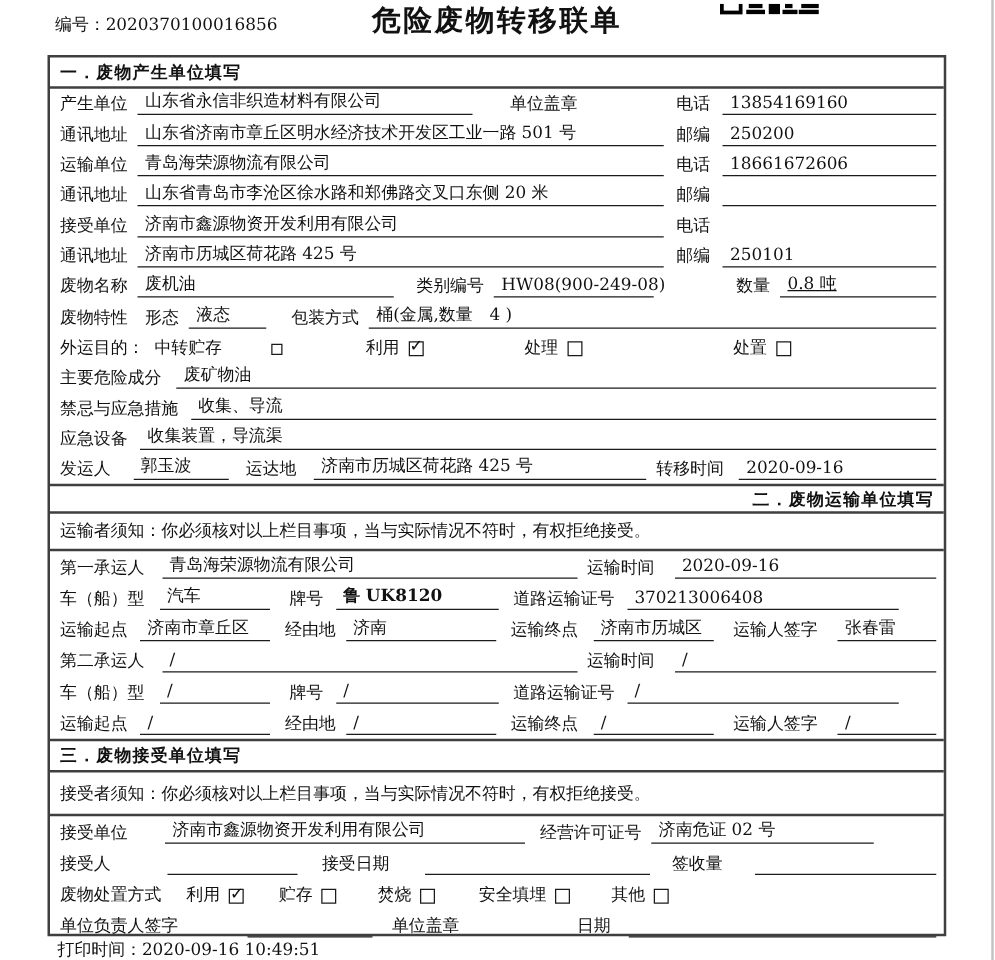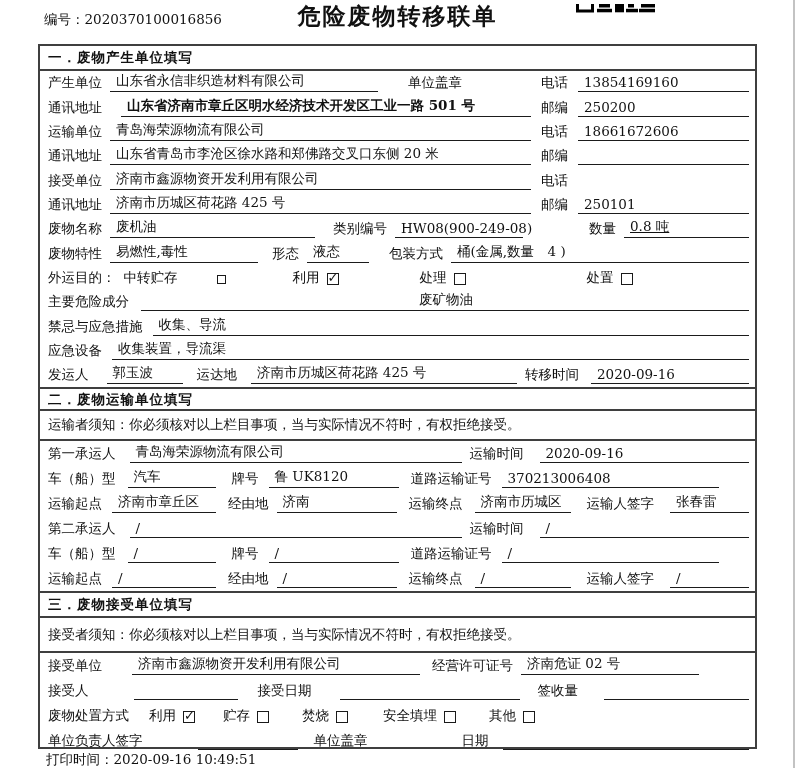--- a/index.html
+++ b/index.html
@@ -14,21 +14,21 @@
   .doc-title{position:absolute;left:38px;top:1px;width:719px;text-align:center;
     font-size:23px;font-weight:bold;letter-spacing:2px;}
   .qr{position:absolute;left:576px;top:0;}
   .page-edge{position:absolute;right:1px;top:0;width:2px;height:768px;background:#c3c3c3;}
 
   .form{position:absolute;left:38px;top:44px;width:719px;height:705px;
     border:2px solid #3f3f3f;background:#fff;}
   .sec2,.sec3{border-top:2px solid #3f3f3f;}
   .sec-head{font-weight:bold;letter-spacing:1px;padding:3px 8px 2px 8px;
     border-bottom:2px solid #3f3f3f;height:25px;}
-  .sec2 .sec-head{height:22px;padding-top:2px;}
+  .sec2 .sec-head{height:22px;padding-top:2px;text-align:right;}
   .notice{padding:0 8px;border-bottom:2px solid #3f3f3f;display:flex;align-items:center;}
   .sec2 .notice{height:30px;}
   .sec3 .notice{height:35px;}
 
   .row{display:flex;align-items:flex-end;padding:0 6px 3px 8px;}
   .r1{height:24.35px;}   
   .r2{height:25px;}      
   .lbl{white-space:nowrap;}
   .u{border-bottom:1px solid #1b1b1b;padding:0 4px 1px 6px;min-height:17px;white-space:nowrap;}
   .fill{flex:1;}
@@ -77,21 +77,21 @@
       <span class="u" style="width:268px;margin-left:8px;">山东省永信非织造材料有限公司</span>
       <span class="lbl" style="margin-left:30px;">单位盖章</span>
       <span class="rg">
         <span class="lbl">电话</span>
         <span class="u">13854169160</span>
       </span>
     </div>
 
     <div class="row r1">
       <span class="lbl">通讯地址</span>
-      <span class="u fill" style="margin-left:19px;margin-right:10px;font-weight:bold;">山东省济南市章丘区明水经济技术开发区工业一路 501 号</span>
+      <span class="u fill" style="margin-left:8px;margin-right:10px;">山东省济南市章丘区明水经济技术开发区工业一路 501 号</span>
       <span class="rg">
         <span class="lbl">邮编</span>
         <span class="u">250200</span>
       </span>
     </div>
 
     <div class="row r1">
       <span class="lbl">运输单位</span>
       <span class="u fill" style="margin-left:8px;margin-right:10px;">青岛海荣源物流有限公司</span>
       <span class="rg">
@@ -130,21 +130,20 @@
       <span class="lbl">废物名称</span>
       <span class="u" style="width:205px;margin-left:8px;">废机油</span>
       <span class="lbl" style="margin-left:18px;">类别编号</span>
       <span class="u" style="width:128px;margin-left:8px;">HW08(900-249-08)</span>
       <span class="lbl" style="margin-left:66px;">数量</span>
       <span class="u fill" style="margin-left:8px;text-decoration:underline;">0.8 吨</span>
     </div>
 
     <div class="row r1">
       <span class="lbl">废物特性</span>
-      <span class="u" style="width:148px;margin-left:8px;">易燃性,毒性</span>
       <span class="lbl" style="margin-left:14px;">形态</span>
       <span class="u" style="width:62px;margin-left:8px;">液态</span>
       <span class="lbl" style="margin-left:20px;">包装方式</span>
       <span class="u fill" style="margin-left:8px;">桶(金属,数量　4 )</span>
     </div>
 
     <div class="row r1">
       <span class="lbl">外运目的：</span>
       <span class="opt" style="margin-left:8px;gap:32px;">
         <span>中转贮存</span>
@@ -159,21 +158,21 @@
         <span class="cb"></span>
       </span>
       <span class="opt" style="margin-left:121px;">
         <span>处置</span>
         <span class="cb"></span>
       </span>
     </div>
 
     <div class="row r1">
       <span class="lbl">主要危险成分</span>
-      <span class="u fill" style="margin-left:12px;text-align:center;">废矿物油</span>
+      <span class="u fill" style="margin-left:12px;">废矿物油</span>
     </div>
 
     <div class="row r1">
       <span class="lbl">禁忌与应急措施</span>
       <span class="u fill" style="margin-left:10px;">收集、导流</span>
     </div>
 
     <div class="row r1">
       <span class="lbl">应急设备</span>
       <span class="u fill" style="margin-left:10px;">收集装置，导流渠</span>
@@ -199,21 +198,21 @@
       <span class="lbl">第一承运人</span>
       <span class="u" style="width:332px;margin-left:14px;">青岛海荣源物流有限公司</span>
       <span class="lbl" style="margin-left:8px;">运输时间</span>
       <span class="u fill" style="margin-left:16px;">2020-09-16</span>
     </div>
 
     <div class="row r2">
       <span class="lbl">车（船）型</span>
       <span class="u" style="width:88px;margin-left:12px;">汽车</span>
       <span class="lbl" style="margin-left:16px;">牌号</span>
-      <span class="u" style="width:130px;margin-left:10px;">鲁 UK8120</span>
+      <span class="u" style="width:130px;margin-left:10px;font-weight:bold;">鲁 UK8120</span>
       <span class="lbl" style="margin-left:12px;">道路运输证号</span>
       <span class="u fill" style="margin-left:10px;margin-right:30px;">370213006408</span>
     </div>
 
     <div class="row r2">
       <span class="lbl">运输起点</span>
       <span class="u" style="width:104px;margin-left:10px;">济南市章丘区</span>
       <span class="lbl" style="margin-left:12px;">经由地</span>
       <span class="u" style="width:120px;margin-left:8px;">济南</span>
       <span class="lbl" style="margin-left:12px;">运输终点</span>

